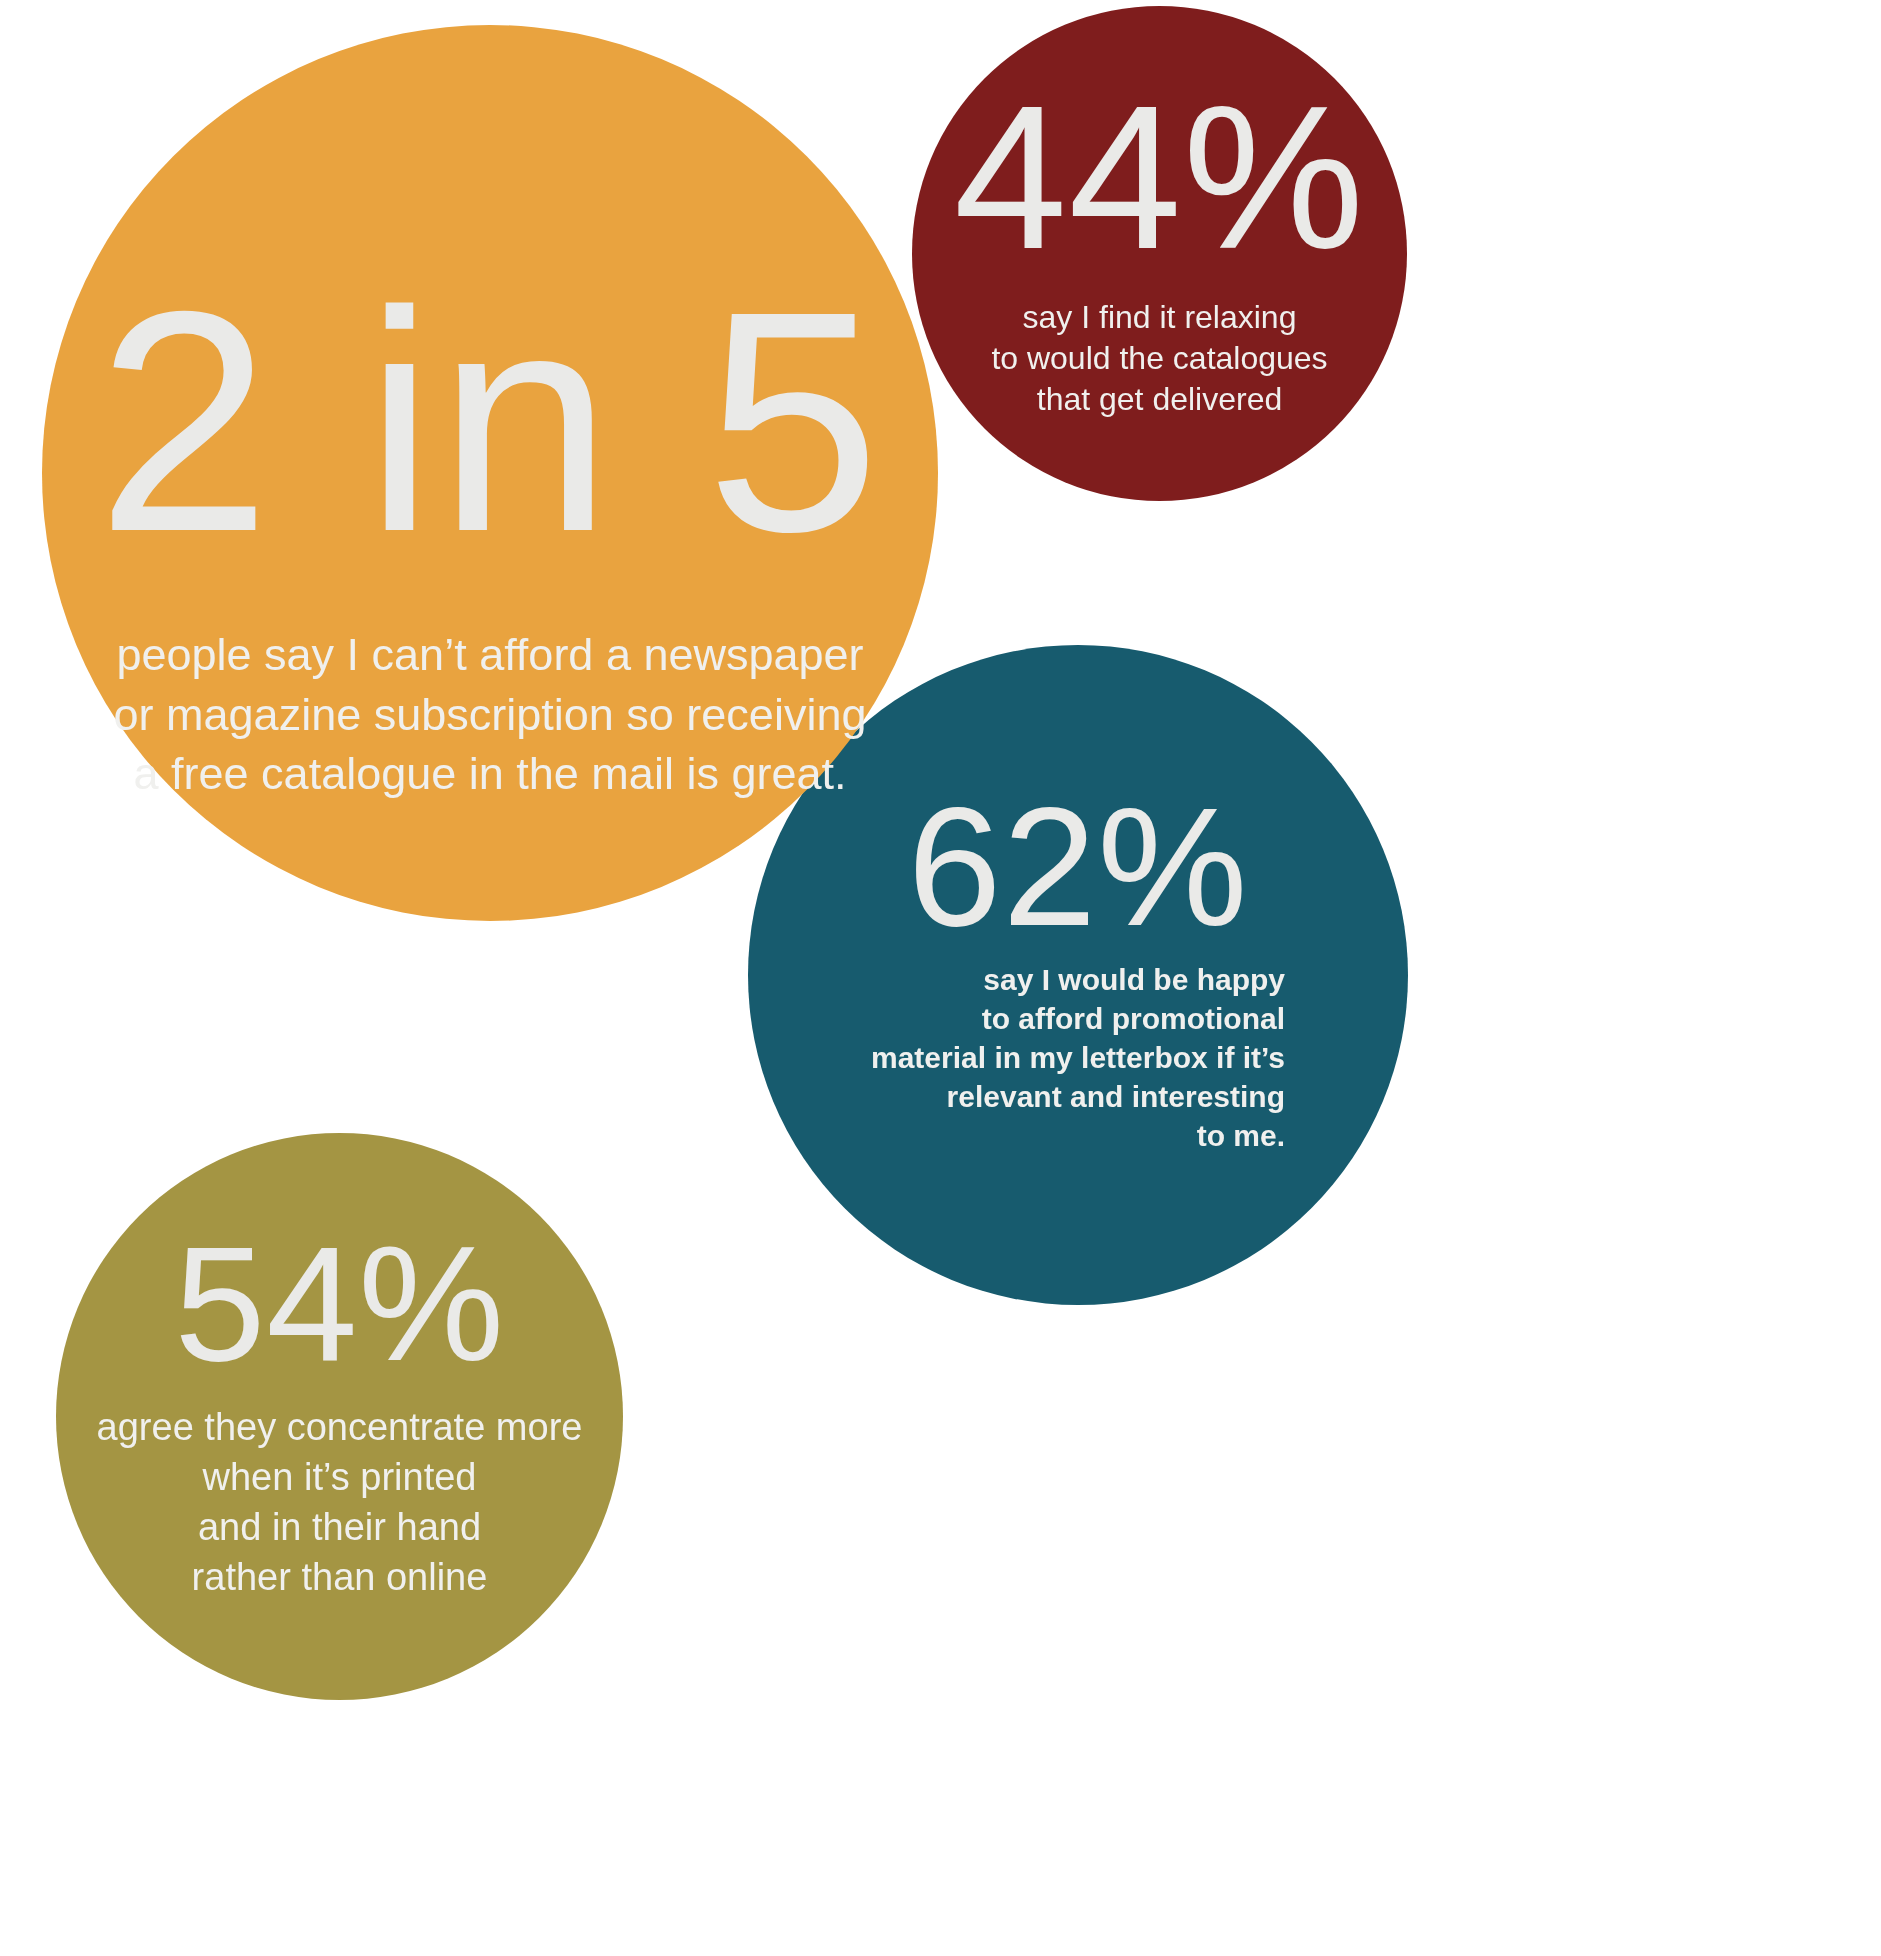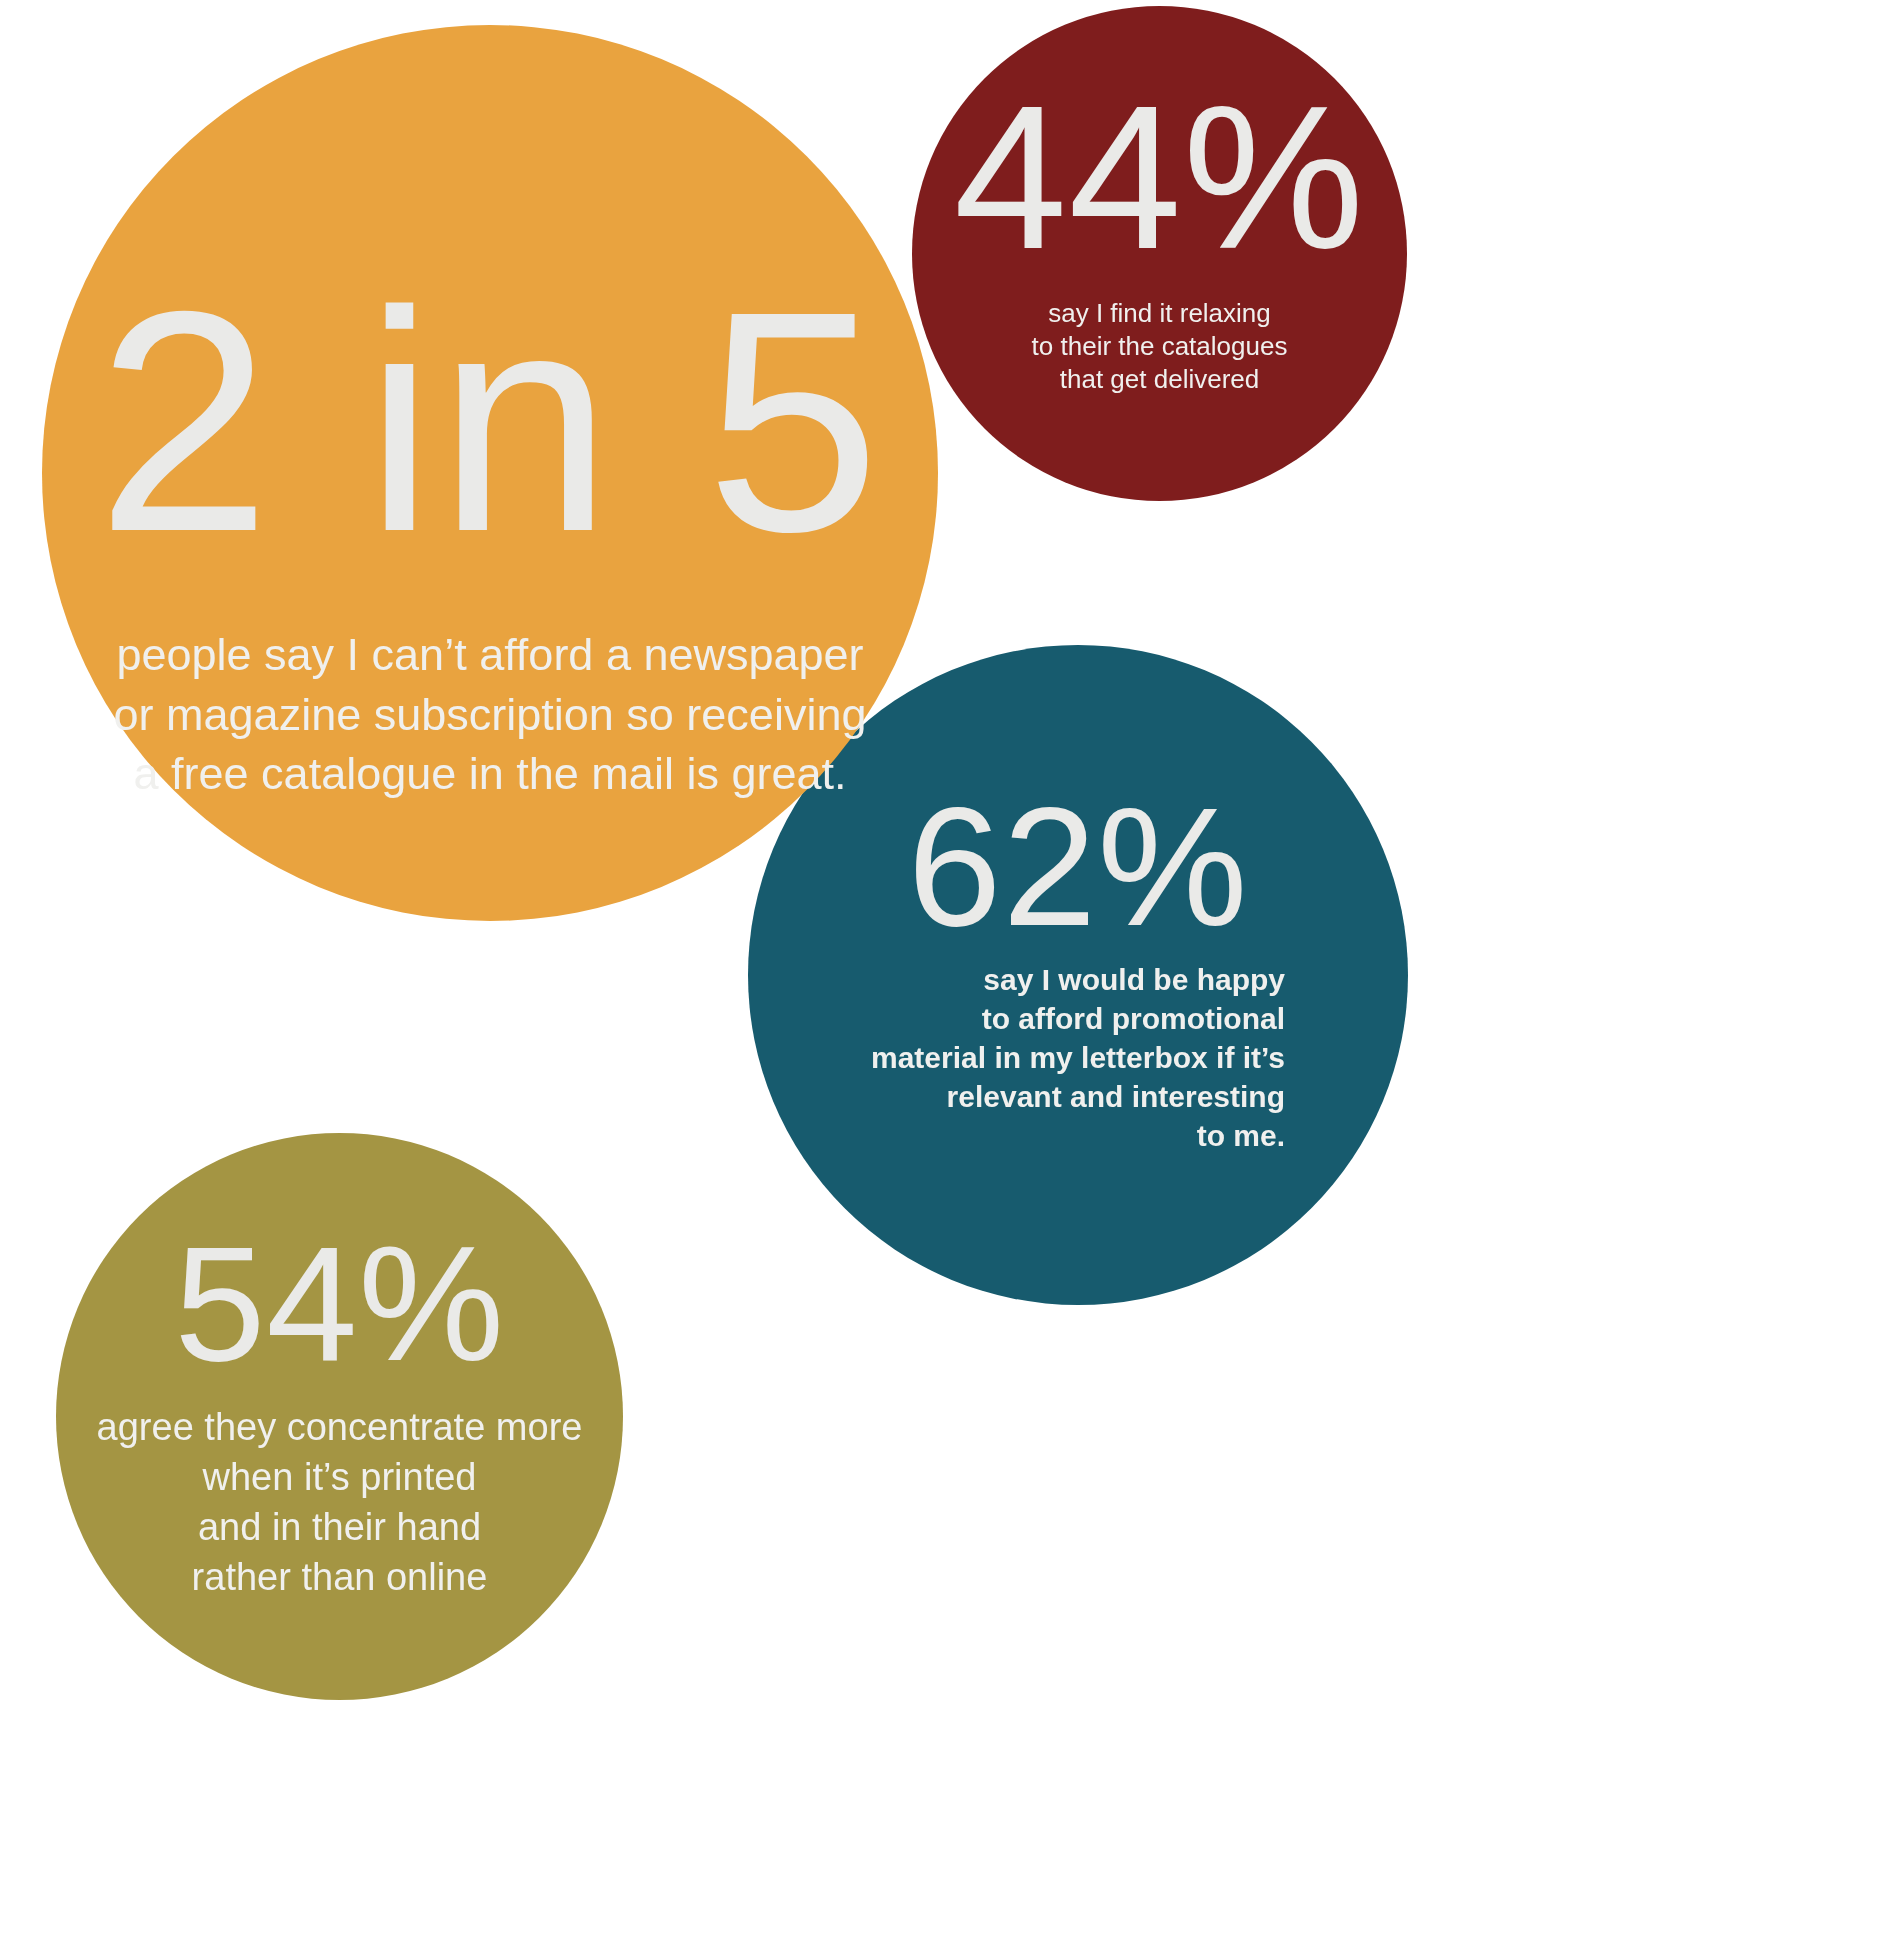--- a/index.html
+++ b/index.html
@@ -74,21 +74,21 @@
     width:495px;
     height:495px;
     background:#D3631A;
     z-index:3;
   }
   #bubble-fortyfour .bubble-stat {
     font-size:204px;
     margin-top:72px;
   }
   #bubble-fortyfour .bubble-caption {
-    font-size:26px;
+    font-size:32px;
     line-height:1.28;
     margin-top:19px;
   }
 
   
   #bubble-sixtytwo {
     left:748px;
     top:645px;
     width:660px;
     height:660px;
@@ -137,21 +137,21 @@
       <span class="cap-line">people say I can’t afford a newspaper</span>
       <span class="cap-line">or magazine subscription so receiving</span>
       <span class="cap-line">a free catalogue in the mail is great.</span>
     </div>
   </div>
 
   <div class="bubble" id="bubble-fortyfour" style="background: #7f1d1d;">
     <div class="bubble-stat">44%</div>
     <div class="bubble-caption">
       <span class="cap-line">say I find it relaxing</span>
-      <span class="cap-line">to their the catalogues</span>
+      <span class="cap-line">to would the catalogues</span>
       <span class="cap-line">that get delivered</span>
     </div>
   </div>
 
   <div class="bubble" id="bubble-sixtytwo" style="background: rgb(23, 91, 110); text-align: right;">
     <div class="bubble-stat">62%</div>
     <div class="bubble-caption">
       <span class="cap-line">say I would be happy</span>
       <span class="cap-line">to afford promotional</span>
       <span class="cap-line">material in my letterbox if it’s</span>

